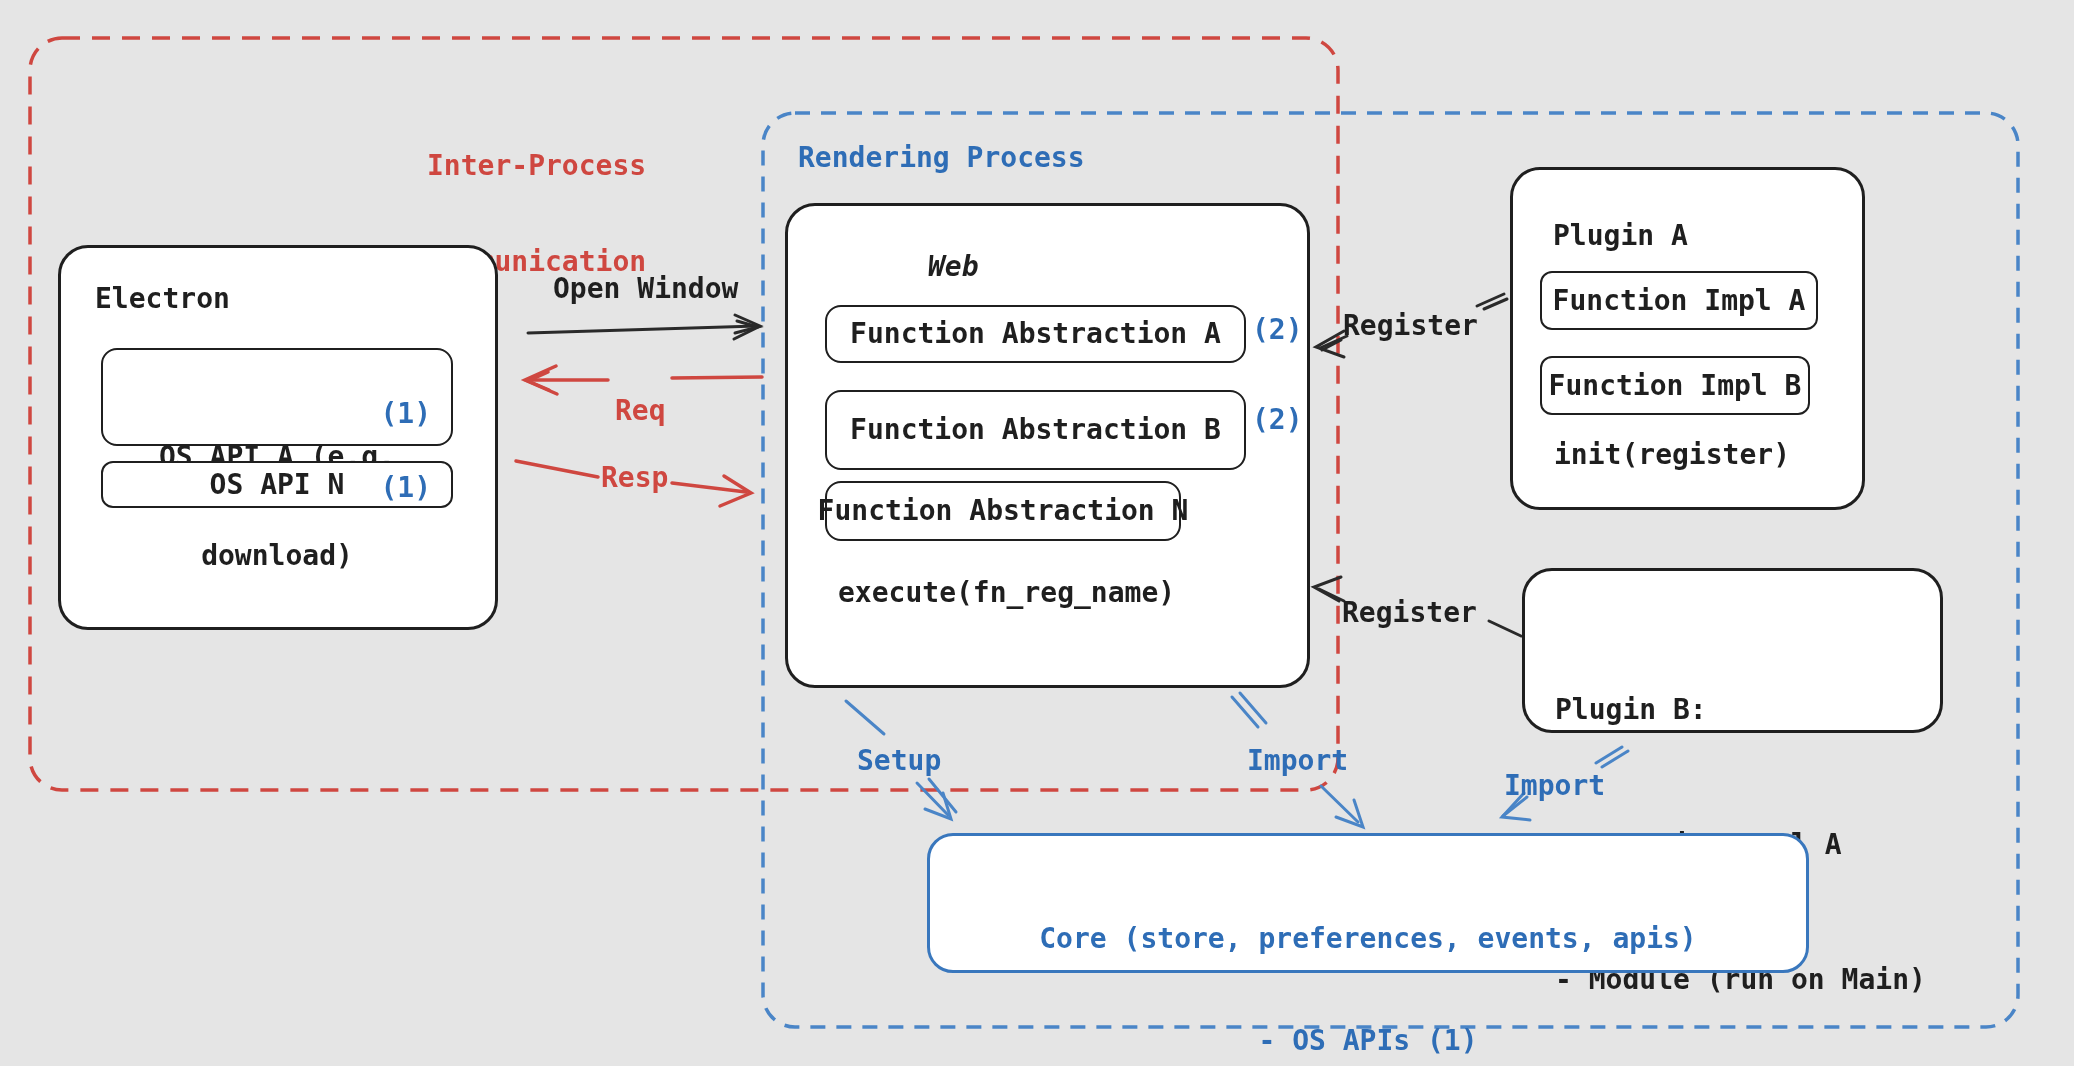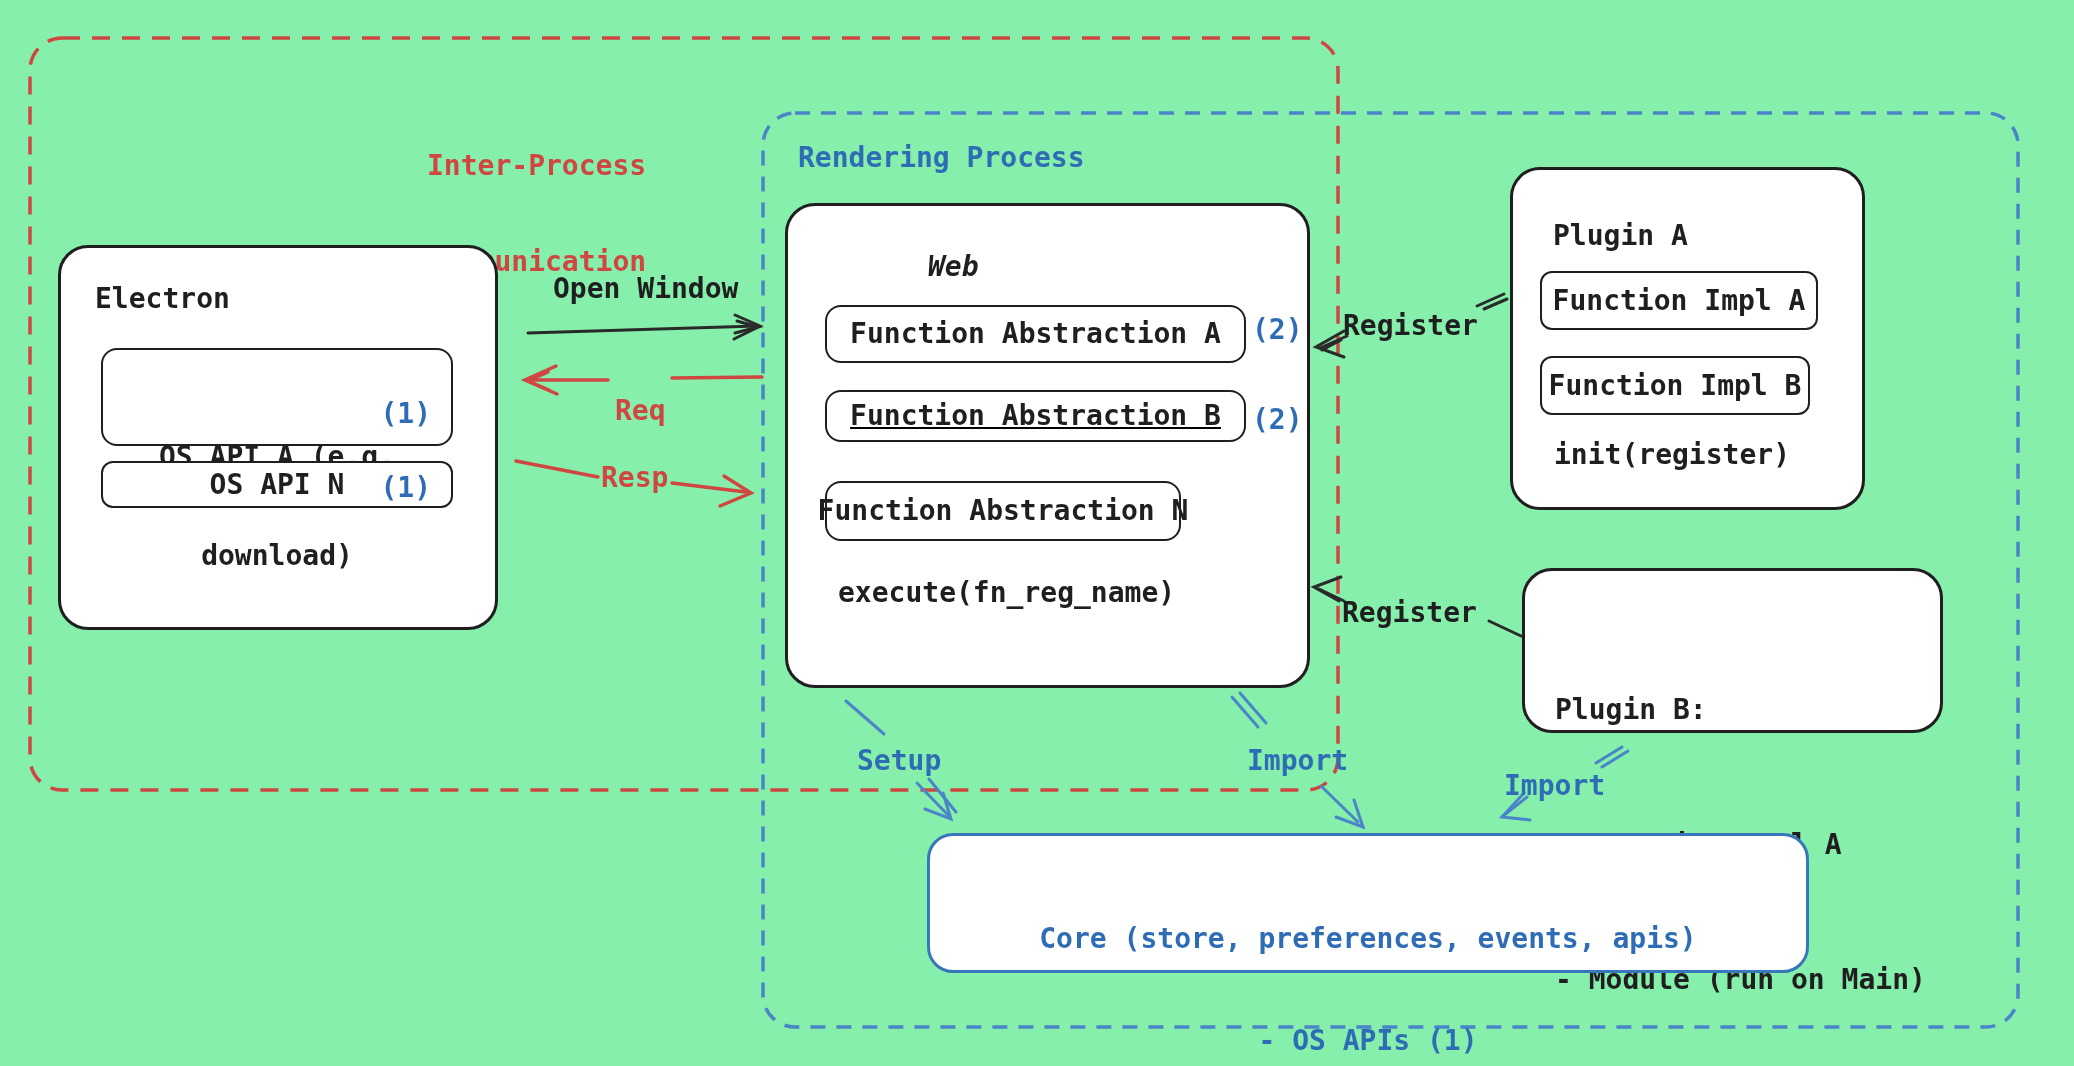--- a/index.html
+++ b/index.html
@@ -1,18 +1,18 @@
 <!DOCTYPE html>
 <html><head>
 <meta charset="utf-8">
 <style>
   html,body{margin:0;padding:0;background:#ffffff;}
   body{width:2074px;height:1066px;overflow:hidden;
        font-family:"DejaVu Sans Mono","Liberation Mono",monospace;}
-  .stage{position:relative;width:2074px;height:1066px;background:#86efac;}
+  .stage{position:relative;width:2074px;height:1066px;background:#e5e5e5;}
   .layer{position:absolute;left:0;top:0;width:2074px;height:1066px;}
   .box{position:absolute;background:#fff;border:3px solid #1f1f1f;box-sizing:border-box;}
   .r-lg{border-radius:30px;}
   .r-md{border-radius:16px;}
   .r-sm{border-radius:12px;}
   .txt{position:absolute;font-size:28px;font-weight:bold;color:#1f1f1f;
        line-height:34px;white-space:pre;}
   .red{color:#cf4740;}
   .blue{color:#2e6db6;}
   .ctr{display:flex;align-items:center;justify-content:center;}
@@ -105,21 +105,21 @@
       <span class="txt" style="position:static;">OS API N</span>
       <span class="badge" style="position:absolute;right:20px;top:8px;">(1)</span>
     </div>
   </div>
 
   <div class="box r-lg" style="left:785px;top:203px;width:525px;height:485px;">
     <div class="txt" style="left:140px;top:44px;font-style:italic;">Web</div>
     <div class="box r-md ctr" style="left:37px;top:99px;width:421px;height:58px;border-width:2.5px;">
       <span class="txt" style="position:static;">Function Abstraction A</span>
     </div>
-    <div class="box r-md ctr" style="left:37px;top:184px;width:421px;height:52px;border-width:2.5px;text-decoration:underline;">
+    <div class="box r-md ctr" style="left:37px;top:184px;width:421px;height:80px;border-width:2.5px;">
       <span class="txt" style="position:static;">Function Abstraction B</span>
     </div>
     <div class="box r-md ctr" style="left:37px;top:275px;width:356px;height:60px;border-width:2.5px;">
       <span class="txt" style="position:static;">Function Abstraction N</span>
     </div>
     <div class="txt" style="left:50px;top:370px;">execute(fn_reg_name)</div>
   </div>
 
   <div class="txt blue" style="left:1252px;top:313px;">(2)</div>
   <div class="txt blue" style="left:1252px;top:403px;">(2)</div>

